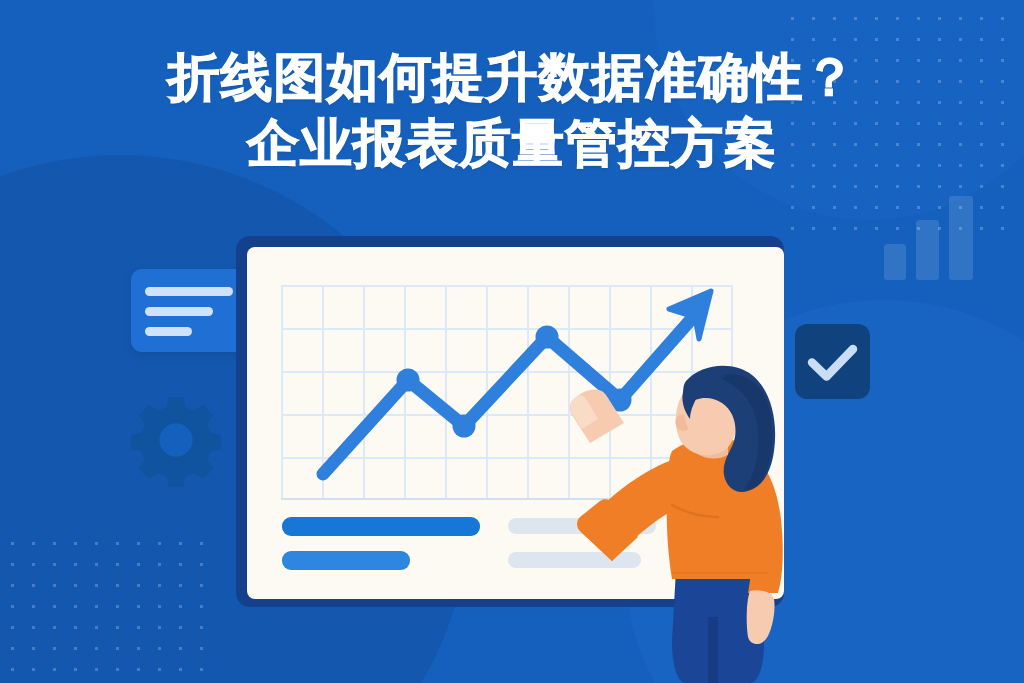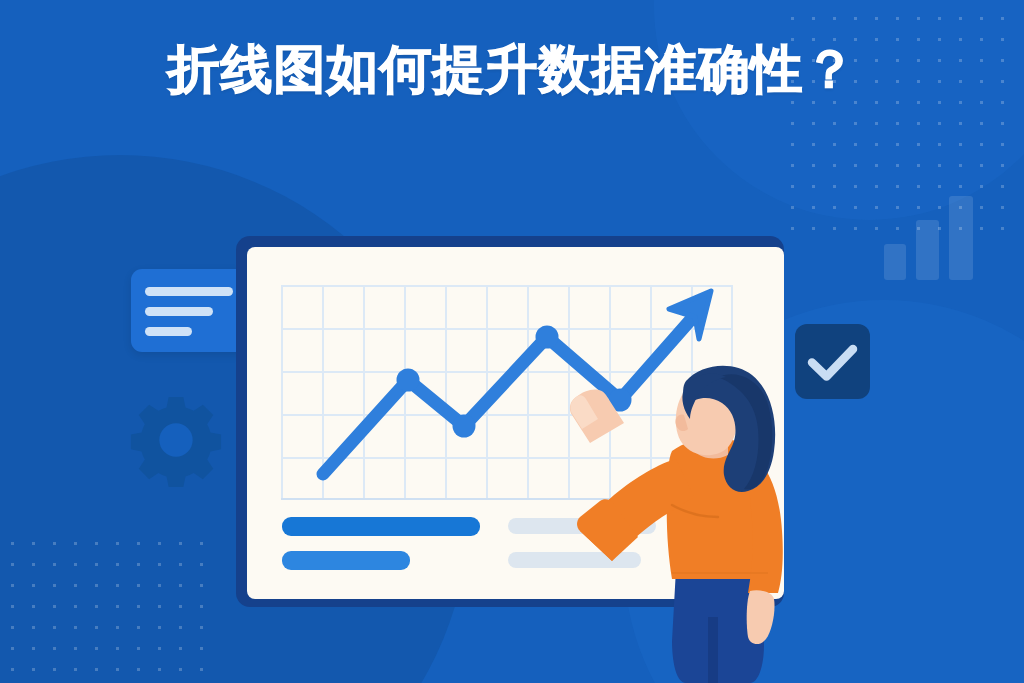--- a/index.html
+++ b/index.html
@@ -86,21 +86,21 @@
     border-radius: 3px;
   }
   .deco-bars .b1 { left: 0px;  width: 22px; height: 36px; }
   .deco-bars .b2 { left: 32px; width: 23px; height: 60px; }
   .deco-bars .b3 { left: 65px; width: 24px; height: 84px; }
 
   
   .headline {
     position: absolute;
     left: 0;
-    top: 36px;
+    top: 44px;
     width: 1024px;
     text-align: center;
     color: #ffffff;
     font-weight: 700;
     font-size: 52px;
     line-height: 66px;
     letter-spacing: 1px;
     text-shadow: 0 2px 3px rgba(0,0,0,.10);
     -webkit-text-stroke: 1.1px #ffffff;
   }
@@ -233,20 +233,21 @@
   <div class="dots dots-bl"></div>
 
   <div class="deco-bars">
     <div class="b b1"></div>
     <div class="b b2"></div>
     <div class="b b3"></div>
   </div>
 
   <div class="headline">
     <span class="l1">折线图如何提升数据准确性？</span>
+    <span class="l2">企业报表质量管控方案</span>
   </div>
 
   <div class="list-card">
     <div class="ln ln1"></div>
     <div class="ln ln2"></div>
     <div class="ln ln3"></div>
   </div>
 
   <div class="gear">
     <svg viewBox="0 0 100 100" width="98" height="98" aria-hidden="true">

